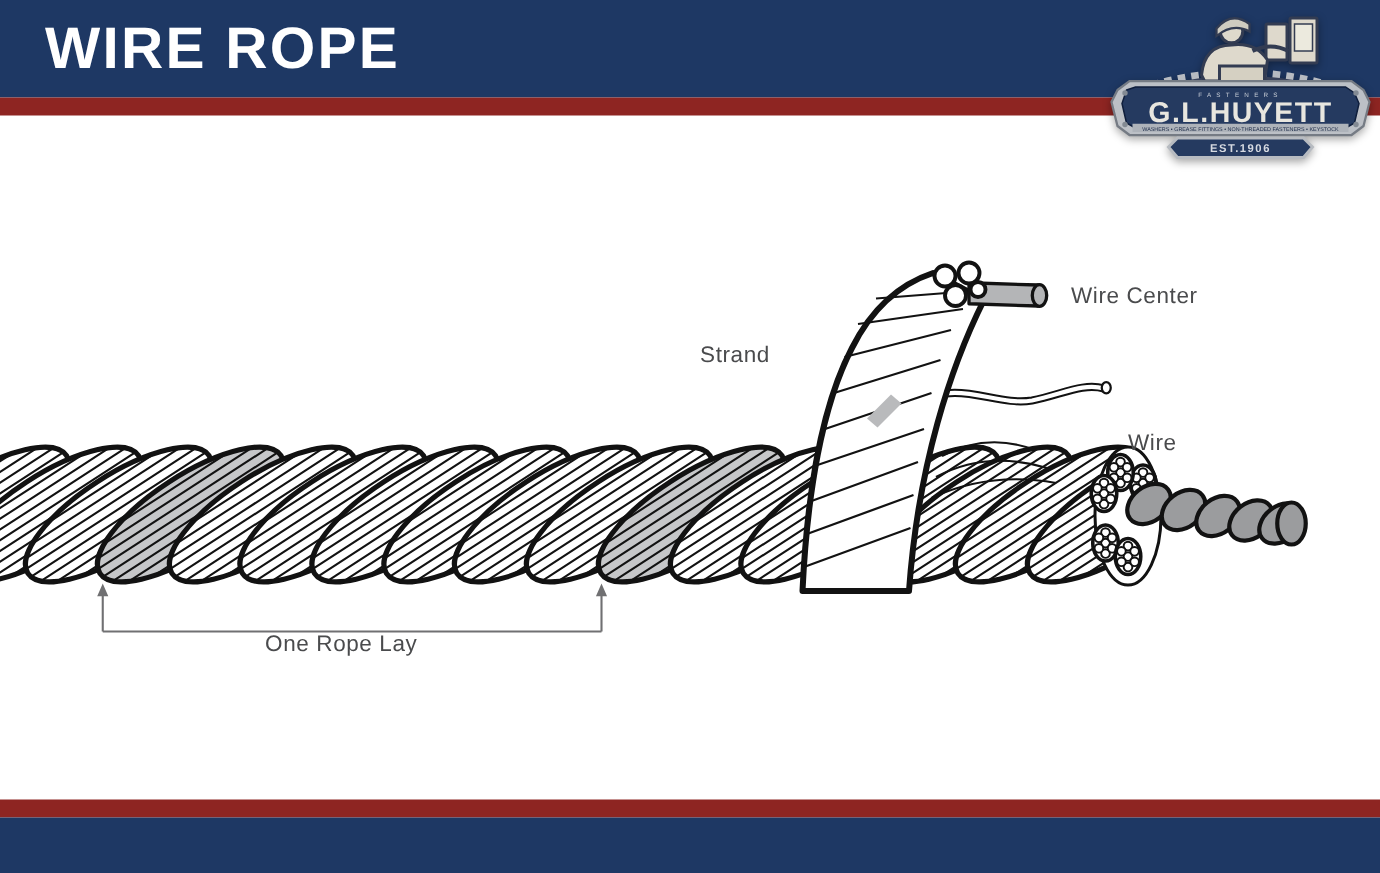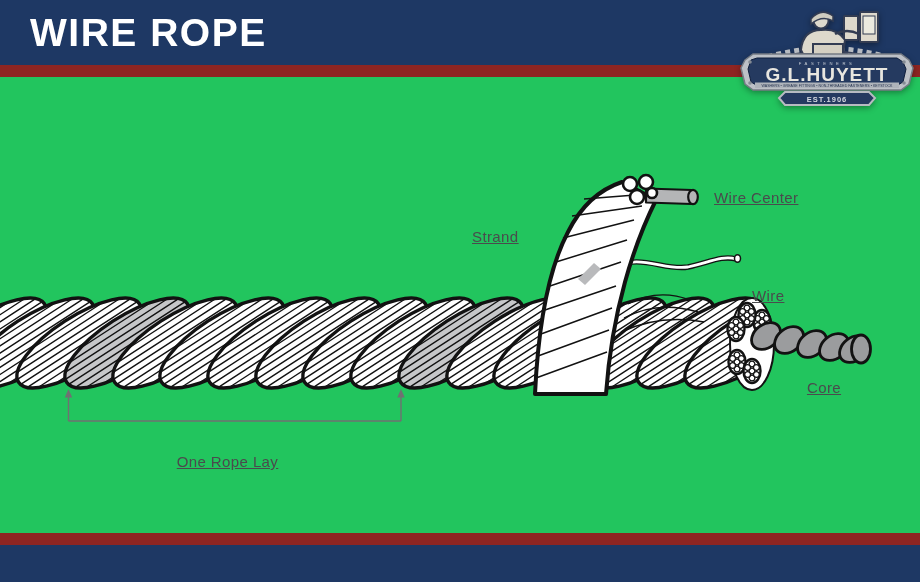--- a/index.html
+++ b/index.html
@@ -1,34 +1,34 @@
 <!DOCTYPE html>
 <html><head>
 <meta charset="utf-8">
 <style>
   html,body{margin:0;padding:0;background:#e8e8e8;}
-  .page{position:relative;width:920px;height:582px;background:#22c55e;overflow:hidden;
+  .page{position:relative;width:920px;height:582px;background:#ffffff;overflow:hidden;
         font-family:"Liberation Sans",sans-serif;}
   
   .header-bar{position:absolute;left:0;top:0;width:920px;height:65px;background:#1e3864;
               display:flex;align-items:center;}
   .page-title{color:#ffffff;font-size:39px;font-weight:bold;letter-spacing:1.5px;
               margin:0 0 0 30px;line-height:1;}
   .stripe{position:absolute;left:0;width:920px;height:12px;background:#8e2522;}
   .stripe.top{top:65px;}
   .stripe.bottom{top:533px;}
   .footer-bar{position:absolute;left:0;top:545px;width:920px;height:37px;background:#1e3864;}
   
   .diagram-svg{position:absolute;left:0;top:0;width:920px;height:582px;pointer-events:none;}
-  .lbl{position:absolute;color:#4a4b4d;font-size:15px;letter-spacing:.4px;line-height:21px;text-decoration:underline;}
-  .lbl-strand{left:472px;top:226px;width:88px;text-align:left;}
+  .lbl{position:absolute;color:#4a4b4d;font-size:15px;letter-spacing:.4px;line-height:21px;}
+  .lbl-strand{left:446px;top:226px;width:88px;text-align:center;}
   .lbl-wire-center{left:714px;top:187px;}
   .lbl-wire{left:752px;top:251px;margin-top:34px;}
   .lbl-core{left:760px;top:377px;width:128px;text-align:center;}
-  .lbl-rope-lay{left:140px;top:451px;width:175px;text-align:center;}
+  .lbl-rope-lay{left:140px;top:419px;width:175px;text-align:center;}
   
   .logo-badge{position:absolute;left:737px;top:2px;width:180px;height:106px;
               filter:drop-shadow(0 2px 3px rgba(0,0,0,.35));}
 </style>
 </head>
 <body>
 
 <div class="page">
 
   <div class="header-bar">
@@ -128,21 +128,20 @@
     <g>
       <path d="M68.5,421 V397 M401,421 V397 M68.5,421 H401" stroke="#707072" stroke-width="1.4" fill="none"></path>
       <path d="M68.5,389 L64.8,397.5 H72.2 Z M401,389 L397.3,397.5 H404.7 Z" fill="#707072"></path>
     </g>
   </svg>
 
   <div class="lbl lbl-strand">Strand</div>
   <div class="lbl lbl-wire-center">Wire Center</div>
   <div class="lbl lbl-wire">Wire</div>
   <div class="lbl lbl-core">
-    <div>Core</div>
   </div>
   <div class="lbl lbl-rope-lay">One Rope Lay</div>
 
   <svg class="logo-badge" viewBox="0 0 180 106" xmlns="http://www.w3.org/2000/svg">
 
     <g>
       <path d="M14,62 A213,213 0 0 1 166,62" stroke="#b7bbc1" stroke-width="8" stroke-dasharray="5 4" fill="none"></path>
       <path d="M16,63 A210,210 0 0 1 164,63" stroke="#39425a" stroke-width="2" fill="none"></path>
     </g>
 

